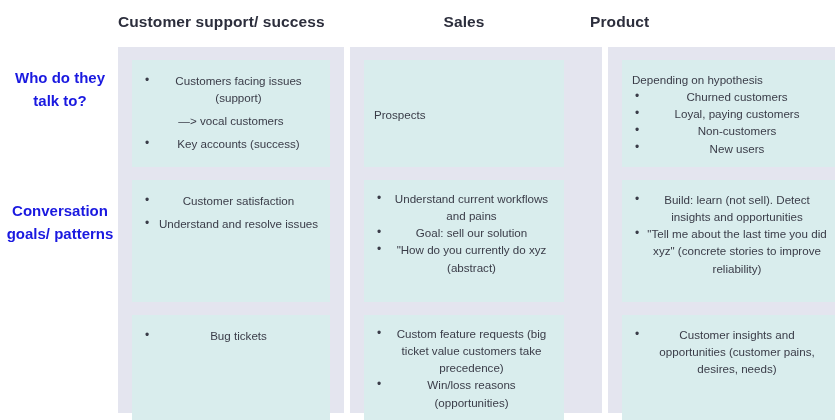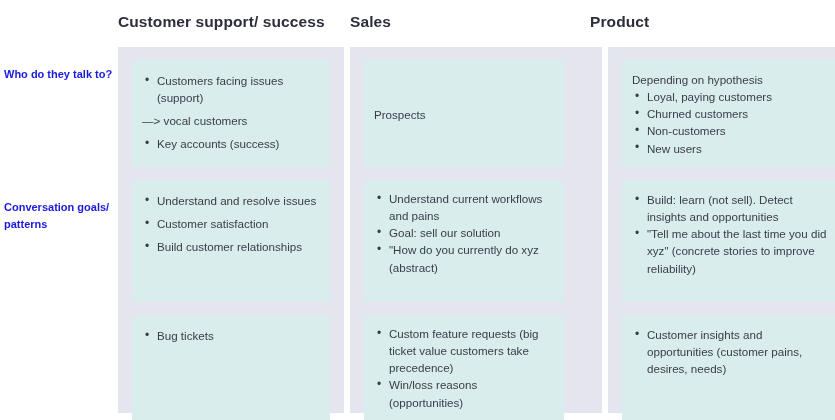--- a/index.html
+++ b/index.html
@@ -31,32 +31,33 @@
   .col-header {
     position: absolute;
     top: 13px;
     font-size: 15.5px;
     font-weight: bold;
     color: #2c2e3c;
     letter-spacing: 0.1px;
     white-space: nowrap;
   }
   .col-header.h1 { left: 118px; text-align: left; }
-  .col-header.h2 { left: 350px; width: 228px; text-align: left; }
+  .col-header.h2 { left: 350px; width: 228px; text-align: center; }
   .col-header.h3 { left: 590px; width: 245px; text-align: left; }
 
   
   .row-label {
     position: absolute;
     left: 4px;
     width: 112px;
-    font-size: 11px;
+    font-size: 15px;
     font-weight: bold;
     color: #1a19e0;
     line-height: 1.55;
+    text-align: center;
   }
   .row-label.r1 { top: 66px; }
   .row-label.r2 { top: 199px; }
   .row-label.r3 { top: 333px; }
 
   
   .panel {
     position: absolute;
     top: 47px;
     height: 366px;
@@ -84,20 +85,21 @@
   .panel.p2 .card { left: 14px; width: 200px; padding: 10px 10px 8px 10px; }
   .panel.p3 .card { left: 14px; width: 215px; padding: 11px 10px 8px 10px; }
 
   .card .plain {
     margin: 0 0 0 0;
   }
   .card ul {
     margin: 0;
     padding: 0 0 0 15px;
     list-style: none;
+    text-align: center;
   }
   .card li {
     position: relative;
     margin: 0 0 1px 0;
     padding-left: 0;
   }
   .card li::before {
     content: "\2022";
     position: absolute;
     left: -12px;
@@ -136,23 +138,22 @@
     <div class="card c-r1 loose">
 
       <ul>
           <li>Customers facing issues (support)</li>
           <li class="no-bullet">—&gt; vocal customers</li>
           <li>Key accounts (success)</li>
         </ul>
     </div>
     <div class="card c-r2 loose">
       <ul>
+          <li>Customer satisfaction</li>
           <li>Understand and resolve issues</li>
-          <li>Customer satisfaction</li>
-          <li>Build customer relationships</li>
         </ul>
     </div>
     <div class="card c-r3 tight">
       <ul>
           <li>Bug tickets</li>
         </ul>
     </div>
   </div>
 
   <div class="panel p2">
@@ -171,22 +172,22 @@
           <li>Custom feature requests (big ticket value customers take precedence)</li>
           <li>Win/loss reasons (opportunities)</li>
         </ul>
     </div>
   </div>
 
   <div class="panel p3">
     <div class="card c-r1 tight">
       <div class="plain">Depending on hypothesis</div>
       <ul>
+          <li>Churned customers</li>
           <li>Loyal, paying customers</li>
-          <li>Churned customers</li>
           <li>Non-customers</li>
           <li>New users</li>
         </ul>
     </div>
     <div class="card c-r2 tight">
       <ul>
           <li>Build: learn (not sell). Detect insights and opportunities</li>
           <li>"Tell me about the last time you did xyz" (concrete stories to improve reliability)</li>
         </ul>
     </div>

